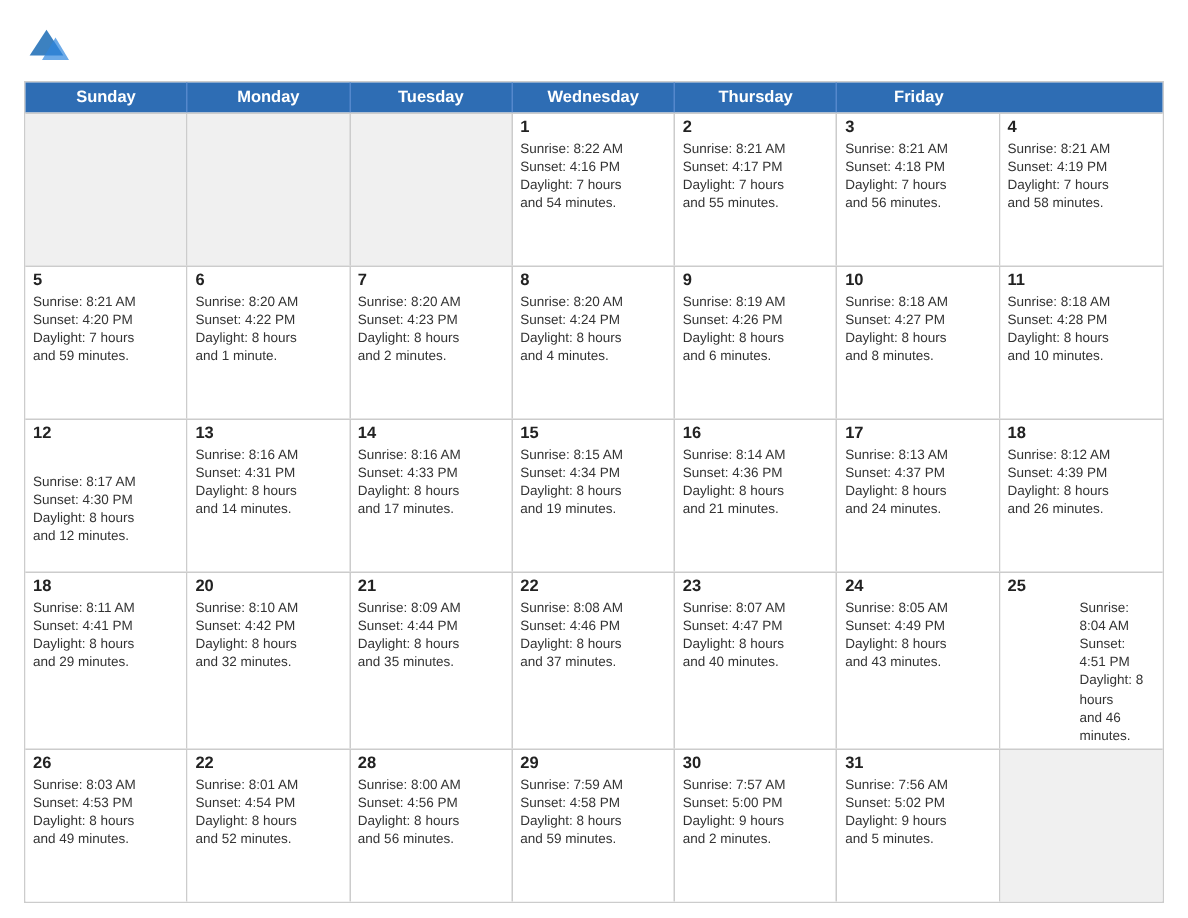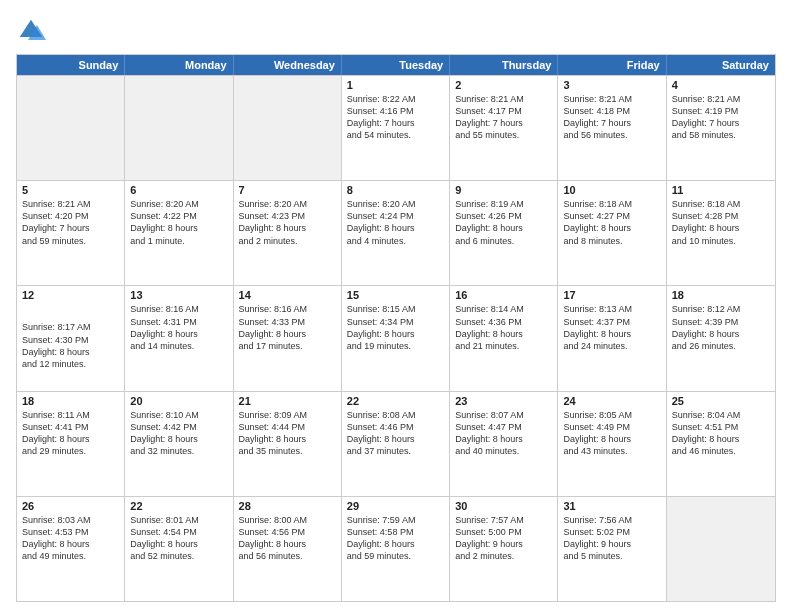--- a/index.html
+++ b/index.html
@@ -70,21 +70,21 @@
     .cal-header {
       display: grid;
       grid-template-columns: repeat(7, 1fr);
       background: #2e6db4;
     }
     .cal-header-cell {
       color: #fff;
       font-size: 11px;
       font-weight: bold;
       padding: 4px 6px;
-      text-align: right;
+      text-align: center;
       border-right: 1px solid #5588cc;
     }
     .cal-header-cell:last-child { border-right: none; }
     .cal-body {
       display: flex;
       flex-direction: column;
       flex: 1;
     }
     .cal-row {
       display: grid;
@@ -134,25 +134,24 @@
     <div class="title-block">
       <div class="month-title"></div>
       <div class="location"></div>
     </div>
   </div>
 
   <div class="calendar">
     <div class="cal-header">
     <div class="cal-header-cell">Sunday</div>
         <div class="cal-header-cell">Monday</div>
+        <div class="cal-header-cell">Tuesday</div>
         <div class="cal-header-cell">Wednesday</div>
-        <div class="cal-header-cell">Tuesday</div>
         <div class="cal-header-cell">Thursday</div>
         <div class="cal-header-cell">Friday</div>
-        <div class="cal-header-cell">Saturday</div>
       </div>
     <div class="cal-body">
     <div class="cal-row">
           <div class="cal-cell empty shaded"></div>
           <div class="cal-cell empty shaded"></div>
           <div class="cal-cell empty shaded"></div>
           <div class="cal-cell">
             <span class="day-num">1</span>
             <div class="cell-text" style="white-space: pre-line;">Sunrise: 8:22 AM
 Sunset: 4:16 PM
@@ -321,21 +320,21 @@
           </div>
           <div class="cal-cell">
             <span class="day-num">24</span>
             <div class="cell-text" style="white-space: pre-line;">Sunrise: 8:05 AM
 Sunset: 4:49 PM
 Daylight: 8 hours
 and 43 minutes.</div>
           </div>
           <div class="cal-cell">
             <span class="day-num">25</span>
-            <div class="cell-text" style="white-space: pre-line;">Sunrise: 8:04 AM
+            <div class="cell-text" style="white-space: pre-line; margin-left: 48px;">Sunrise: 8:04 AM
 Sunset: 4:51 PM
 Daylight: 8 hours
 and 46 minutes.</div>
           </div>
         </div>
         <div class="cal-row">
           <div class="cal-cell">
             <span class="day-num">26</span>
             <div class="cell-text" style="white-space: pre-line;">Sunrise: 8:03 AM
 Sunset: 4:53 PM

